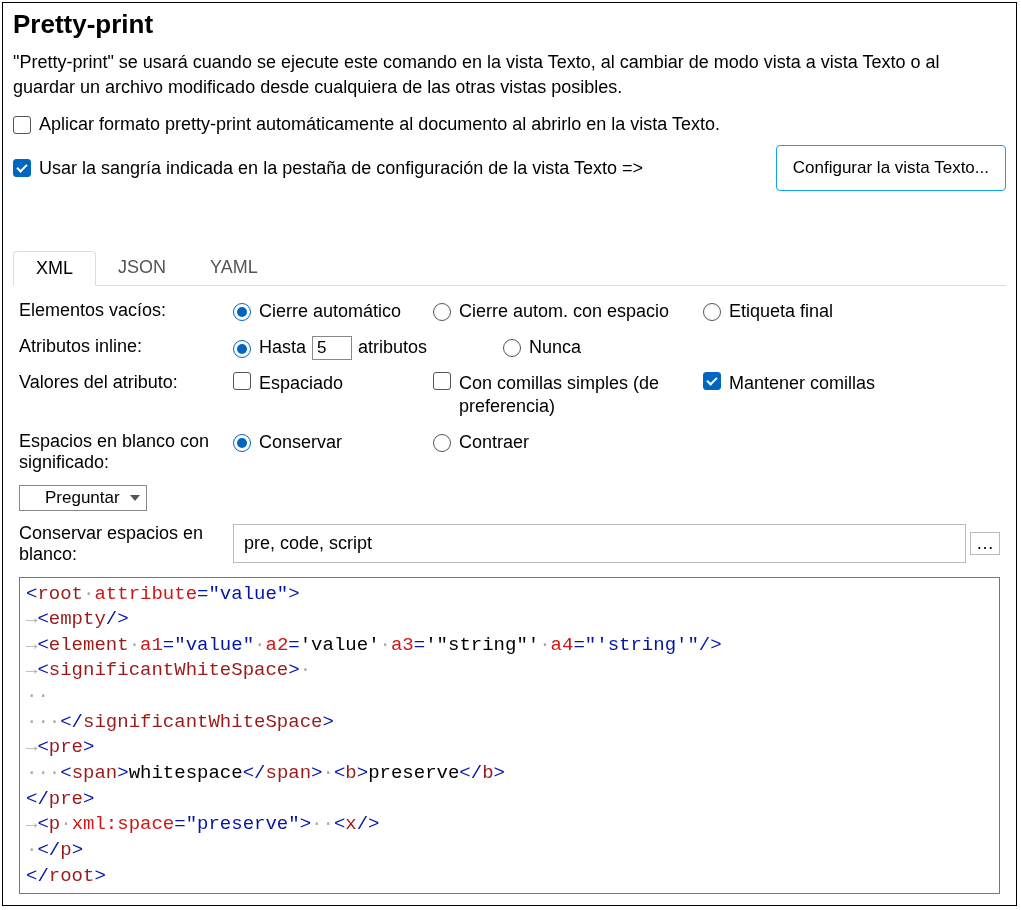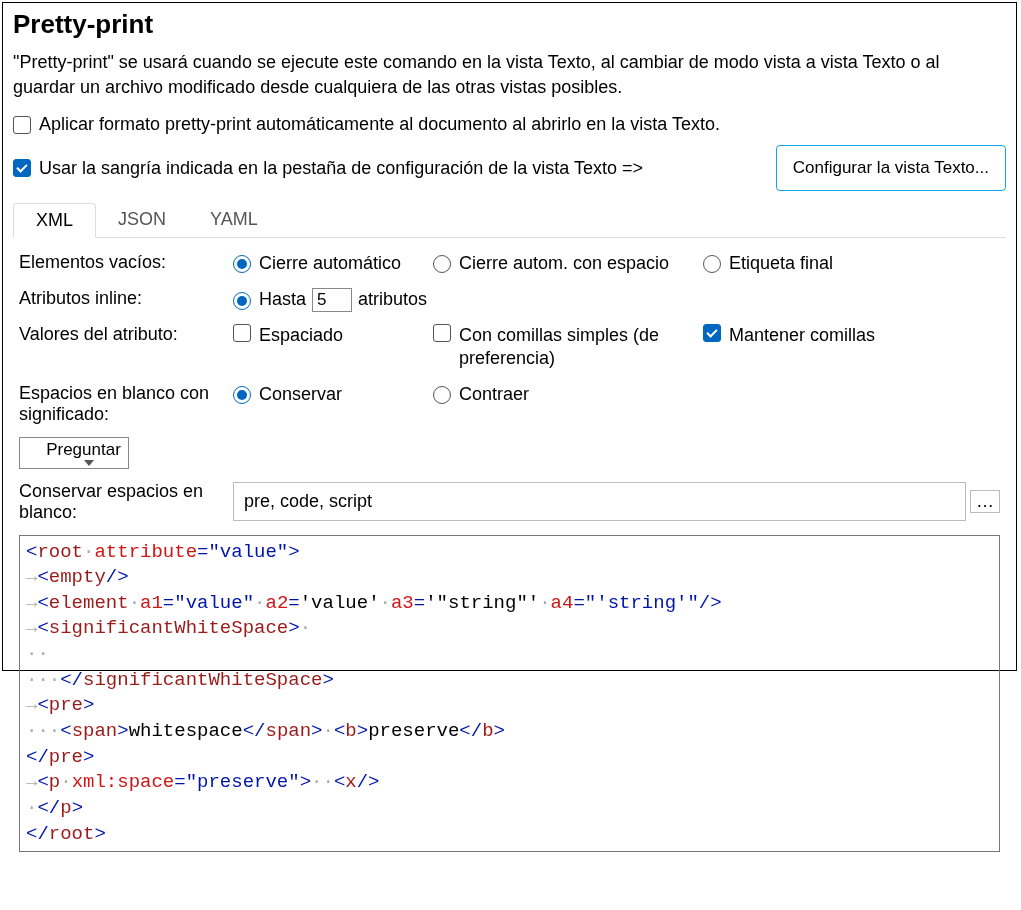--- a/index.html
+++ b/index.html
@@ -8,21 +8,21 @@
     font-family: "Segoe UI", Arial, sans-serif;
     font-size: 17px;
     color: #000;
     background: #fff;
     width: 1021px;
     height: 910px;
   }
   .panel {
     border: 1px solid #000;
     width: 1015px;
-    height: 669px;
+    height: 904px;
     margin: 2px;
     padding: 6px 10px 10px 10px;
     position: relative;
   }
   h1.page-title {
     margin: 0 0 10px 0;
     font-size: 26px;
     font-weight: 700;
   }
   .intro {
@@ -79,20 +79,21 @@
     display: flex;
     gap: 0;
     border-bottom: 1px solid #ddd;
     margin-top: 4px;
   }
   .tab {
     padding: 6px 22px;
     font-size: 18px;
     color: #555;
     cursor: pointer;
+    margin-top: 48px;
   }
   .tab.active {
     background: #fff;
     border: 1px solid #ddd;
     border-bottom: 1px solid #fff;
     border-radius: 4px 4px 0 0;
     margin-bottom: -1px;
     color: #000;
   }
 
@@ -149,21 +150,20 @@
 
   .dropdown {
     display: inline-flex;
     align-items: center;
     border: 1px solid #888;
     padding: 2px 6px 2px 25px;
     font-size: 17px;
     min-width: 110px;
     justify-content: space-between;
     background:#fff;
-    flex-direction:column;
   }
   .chevron-down {
     margin-left: 10px;
     width: 0; height: 0;
     border-left: 5px solid transparent;
     border-right: 5px solid transparent;
     border-top: 6px solid #555;
   }
 
   .textinput {
@@ -246,20 +246,24 @@
       </div>
     </div>
 
     <div class="row">
       <div class="rowlabel">Atributos inline:</div>
       <div class="col wide" style="align-items:center;">
         <span class="radio selected"></span>
         <span class="ctl-label">Hasta</span>
         <input class="numbox" value="5" style="">
         <span class="ctl-label">atributos</span>
+      </div>
+      <div class="col last">
+        <span class="radio"></span>
+        <span class="ctl-label">Nunca</span>
       </div>
     </div>
 
     <div class="row">
       <div class="rowlabel">Valores del atributo:</div>
       <div class="col">
         <span class="checkbox"></span>
         <span class="ctl-label">Espaciado</span>
       </div>
       <div class="col wide">

